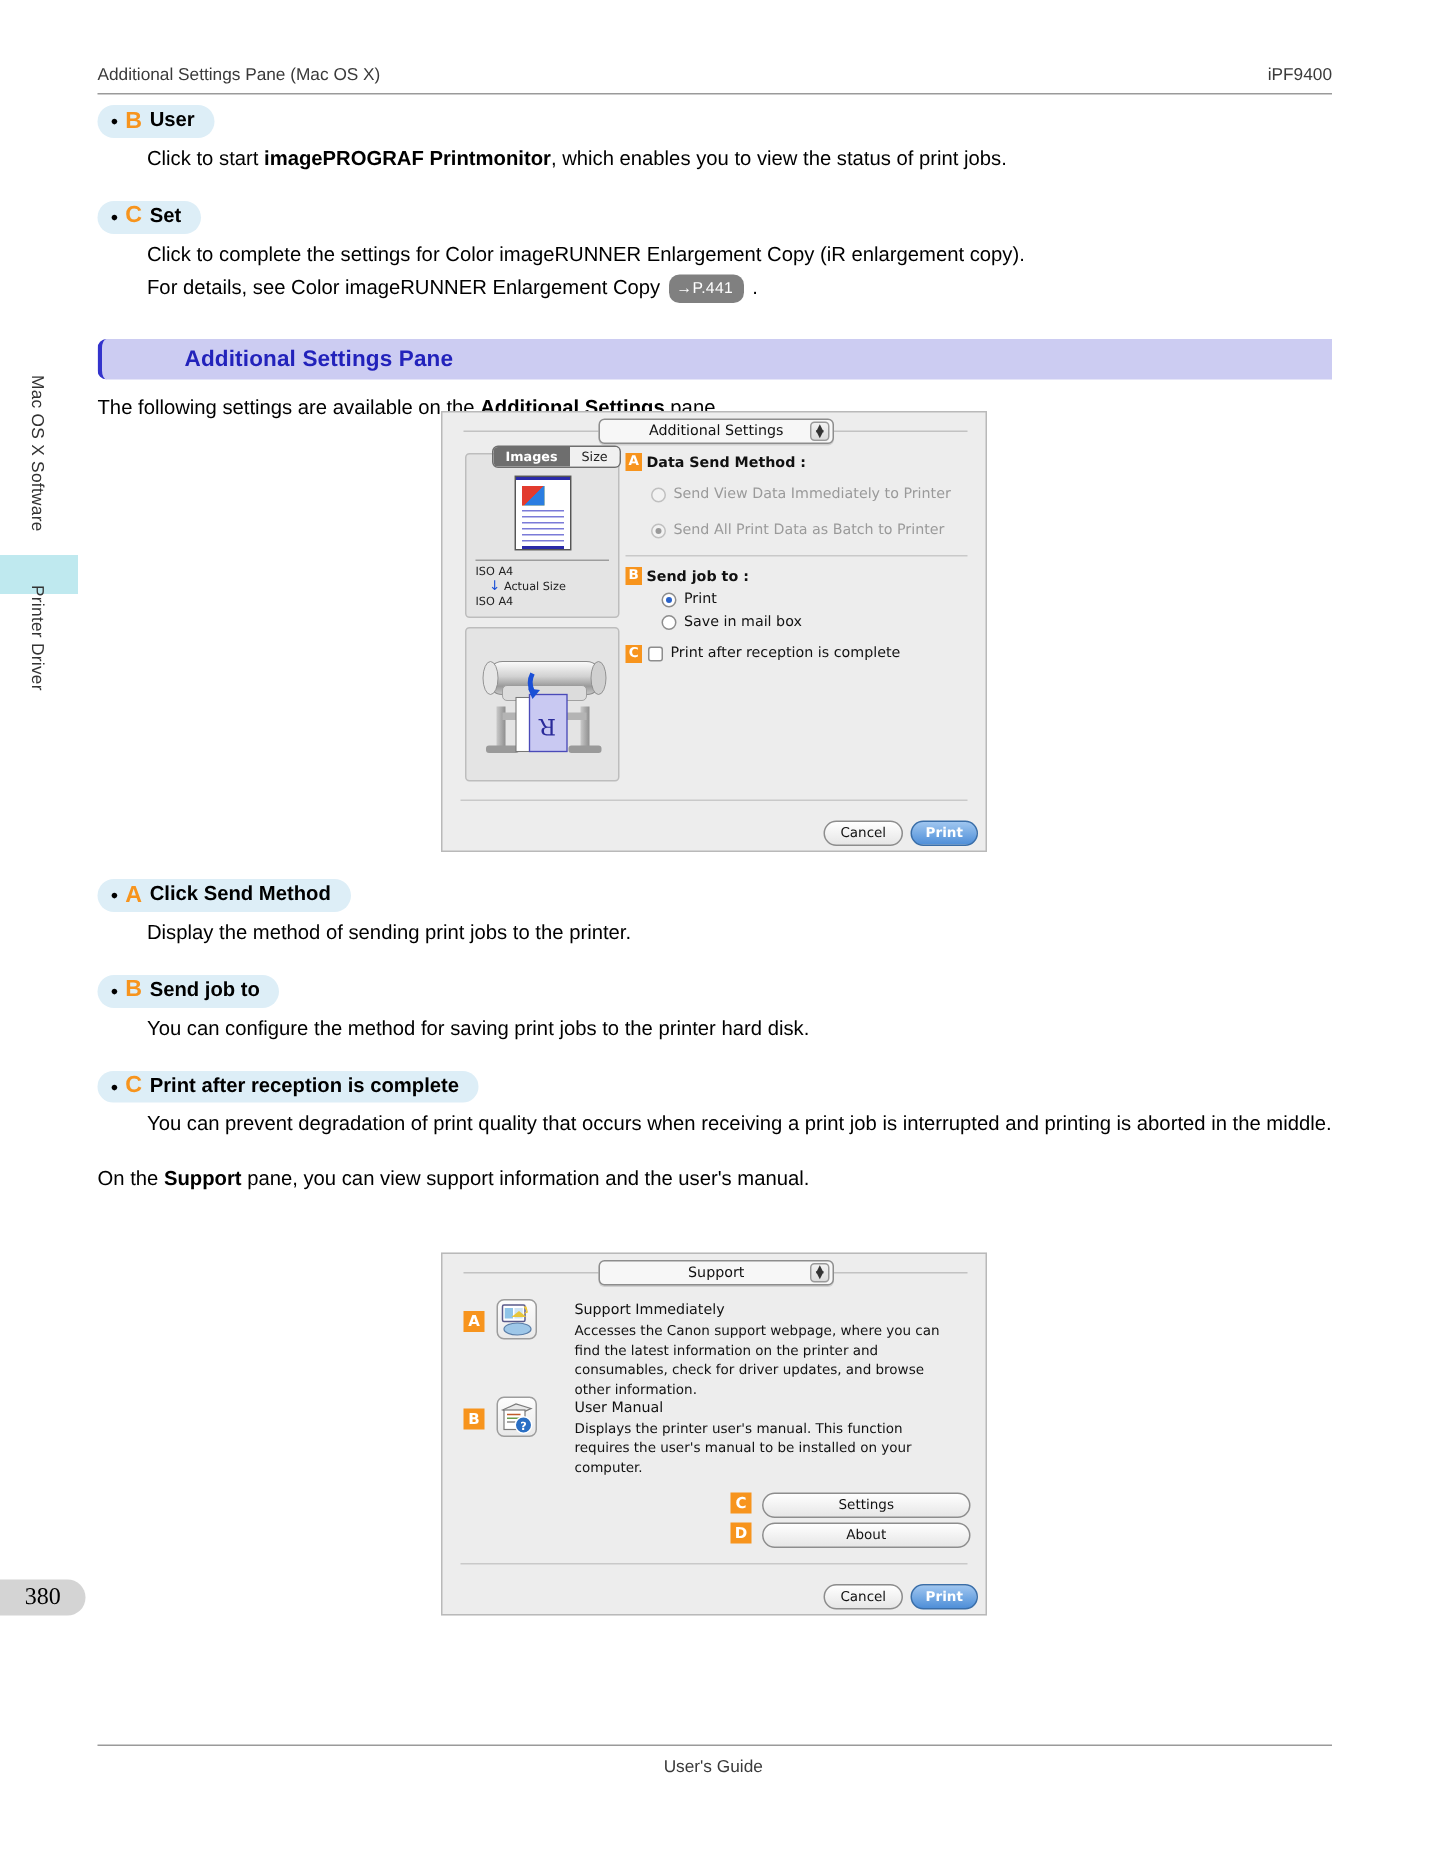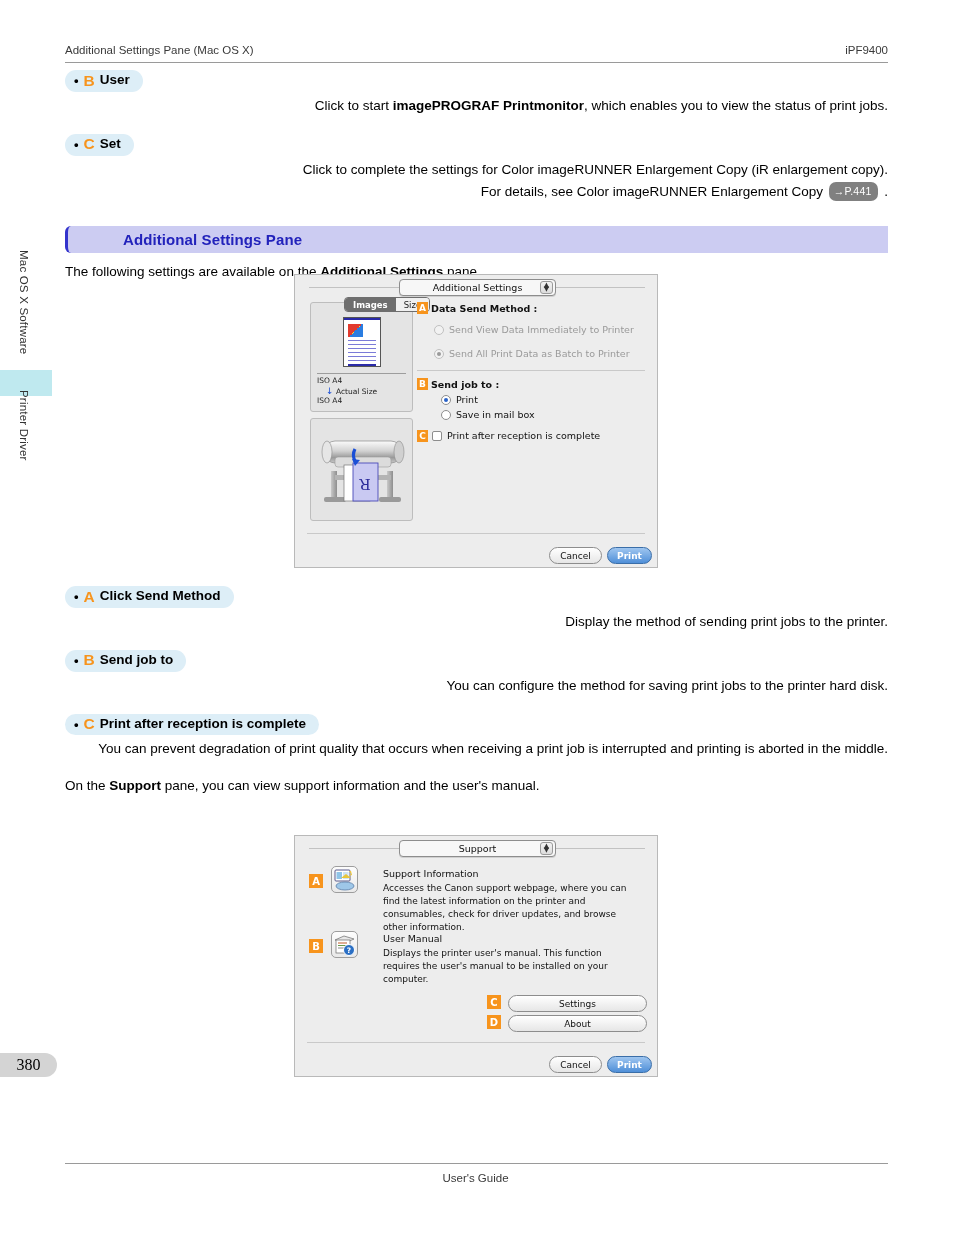--- a/index.html
+++ b/index.html
@@ -61,21 +61,21 @@
     background:#ddeef7; border-radius:11px;
     padding:2px 13px 3px 9px; margin-bottom:1px;
     font-size:13.5px; font-weight:bold; line-height:1.25;
   }
   .pill .dot { font-size:13px; color:#000; line-height:1; }
   .pill .ltr { color:#f7941d; font-size:15.5px; font-weight:bold; line-height:1; }
   .pill .txt { color:#000; }
 
   .body-line {
     font-size:13.5px; line-height:1.55; color:#000;
-    margin:3px 0 0 33px; max-width:790px;text-align:right;
+    margin:3px 0 0 33px; max-width:790px;
   }
   .body-line.tight { margin-top:1px; }
   .body-line b { font-weight:bold; }
   .gap-md { height:17px; }
 
   
   .pref {
     display:inline-block; background:#808080; color:#ffffff;
     border-radius:7px; font-size:10.5px; font-weight:normal;
     padding:1px 7px 2px 5px; vertical-align:1px; margin:0 2px;
@@ -122,21 +122,20 @@
 
   
   .prev-box {
     position:absolute; background:#e4e4e4;
     border:1px solid #bdbdbd; border-radius:3px;
   }
   .seg {
     position:absolute; display:flex; height:15px;
     border:1px solid #6e6e6e; border-radius:4px; overflow:hidden;
     font-size:8.5px;
-    margin-left:16px;
   }
   .seg div { display:flex; align-items:center; justify-content:center; padding:0 8px; }
   .seg .on  { background:#6e6e6e; color:#fff; font-weight:bold; }
   .seg .off { background:#f0f0f0; color:#222; }
 
   .thumb {
     position:absolute; background:#fff; border:1px solid #555;
   }
   .thumb .topbar { position:absolute; left:0; right:0; top:0; height:2px; background:#2a2aa8; }
   .thumb .img {
@@ -414,21 +413,21 @@
   <div class="sup-icon" style="left:36px; top:30px;">
     <svg width="25" height="25" viewBox="0 0 25 25">
       <rect x="3" y="3" width="15" height="11" rx="1" fill="#fff" stroke="#5a5a8a" stroke-width="1"></rect>
       <rect x="4.5" y="5" width="5.5" height="7" fill="#8fc4e8"></rect>
       <rect x="11" y="5" width="5.5" height="7" fill="#cfe4f4"></rect>
       <path d="M9 11 l5 -4 l5 4 z" fill="#e8c63a"></path>
       <ellipse cx="13" cy="19" rx="9" ry="4" fill="#9ec7e8" stroke="#5a7ea8" stroke-width="0.8"></ellipse>
       <path d="M17 4 l2 3 l-2 2 l3 -1 l-1 -4 z" fill="#f0c93a"></path>
     </svg>
   </div>
-  <div class="sup-title" style="left:88px; top:32px;">Support Information</div>
+  <div class="sup-title" style="left:88px; top:32px;">Support Immediately</div>
   <div class="sup-desc" style="left:88px; top:46px; width:245px;">Accesses the Canon support webpage, where you can find the latest information on the printer and consumables, check for driver updates, and browse other information.</div>
 
   <div class="sup-tag" style="left:14px; top:103px;">B</div>
   <div class="sup-icon" style="left:36px; top:95px;">
     <svg width="25" height="25" viewBox="0 0 25 25">
       <path d="M3 8 l9 -4 l10 3 l-9 4 z" fill="#e8e8e8" stroke="#7a7a7a" stroke-width="0.8"></path>
       <rect x="4" y="8" width="14" height="13" fill="#fff" stroke="#7a7a7a" stroke-width="0.8"></rect>
       <rect x="6" y="10.5" width="9" height="1" fill="#c05a2a"></rect>
       <rect x="6" y="13" width="9" height="1" fill="#6a9a4a"></rect>
       <rect x="6" y="15.5" width="7" height="1" fill="#8a8a8a"></rect>

